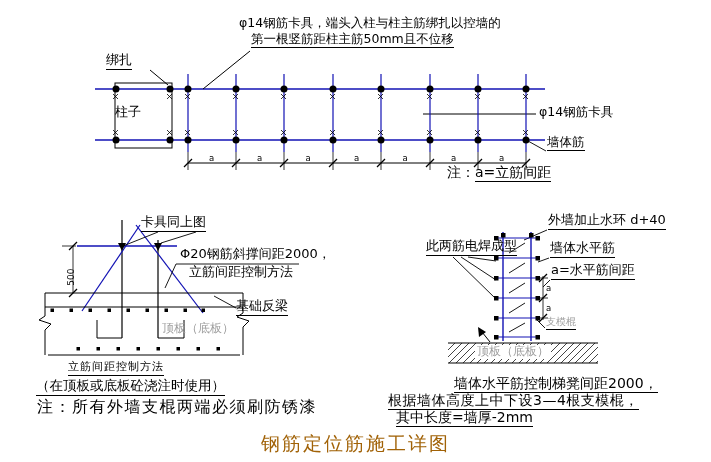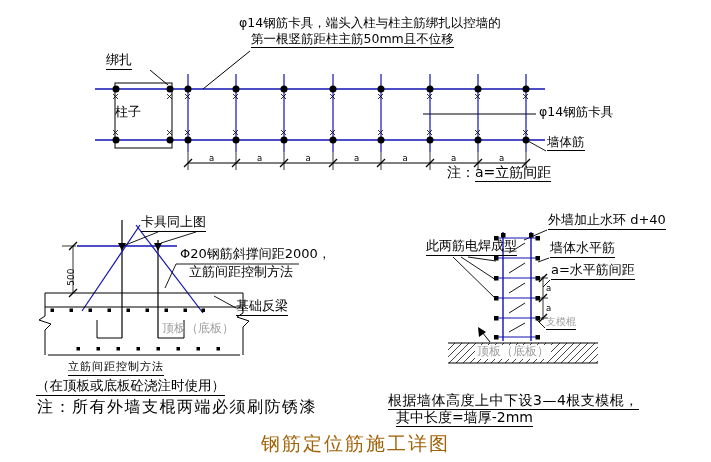--- a/index.html
+++ b/index.html
@@ -237,17 +237,18 @@
   <div class="lbl u" style="left:68px;top:361px;font-size:11px;letter-spacing:1px;">立筋间距控制方法</div>
   <div class="lbl u" style="left:36px;top:378px;font-size:13.5px;">（在顶板或底板砼浇注时使用）</div>
   <div class="lbl" style="left:37px;top:398px;font-size:16px;letter-spacing:1.5px;">注：所有外墙支棍两端必须刷防锈漆</div>
 
   <div class="lbl u" style="left:548px;top:213px;font-size:13px;">外墙加止水环 d+40</div>
   <div class="lbl u" style="left:418px;top:239px;font-size:13px;margin-left:8px;">此两筋电焊成型</div>
   <div class="lbl u" style="left:550px;top:241px;font-size:13px;">墙体水平筋</div>
   <div class="lbl u" style="left:551px;top:263px;font-size:13px;">a=水平筋间距</div>
   <div class="lbl u gray" style="left:546px;top:316px;font-size:10px;">支模棍</div>
   <div class="lbl gray" style="left:475px;top:345px;font-size:12px;background:#fff;padding:0 2px;">顶板（底板）</div>
+  <div class="lbl u" style="left:454px;top:375px;font-size:14px;">墙体水平筋控制梯凳间距2000，</div>
   <div class="lbl u" style="left:388px;top:392px;font-size:14px;letter-spacing:.5px;">根据墙体高度上中下设3—4根支模棍，</div>
   <div class="lbl u" style="left:396px;top:409px;font-size:14px;">其中长度=墙厚-2mm</div>
 
   <div class="lbl" id="main-title" style="left:238px;top:433px;width:235px;text-align:center;font-size:19px;letter-spacing:2px;">钢筋定位筋施工详图</div>
 </div>
 
 </body></html>

